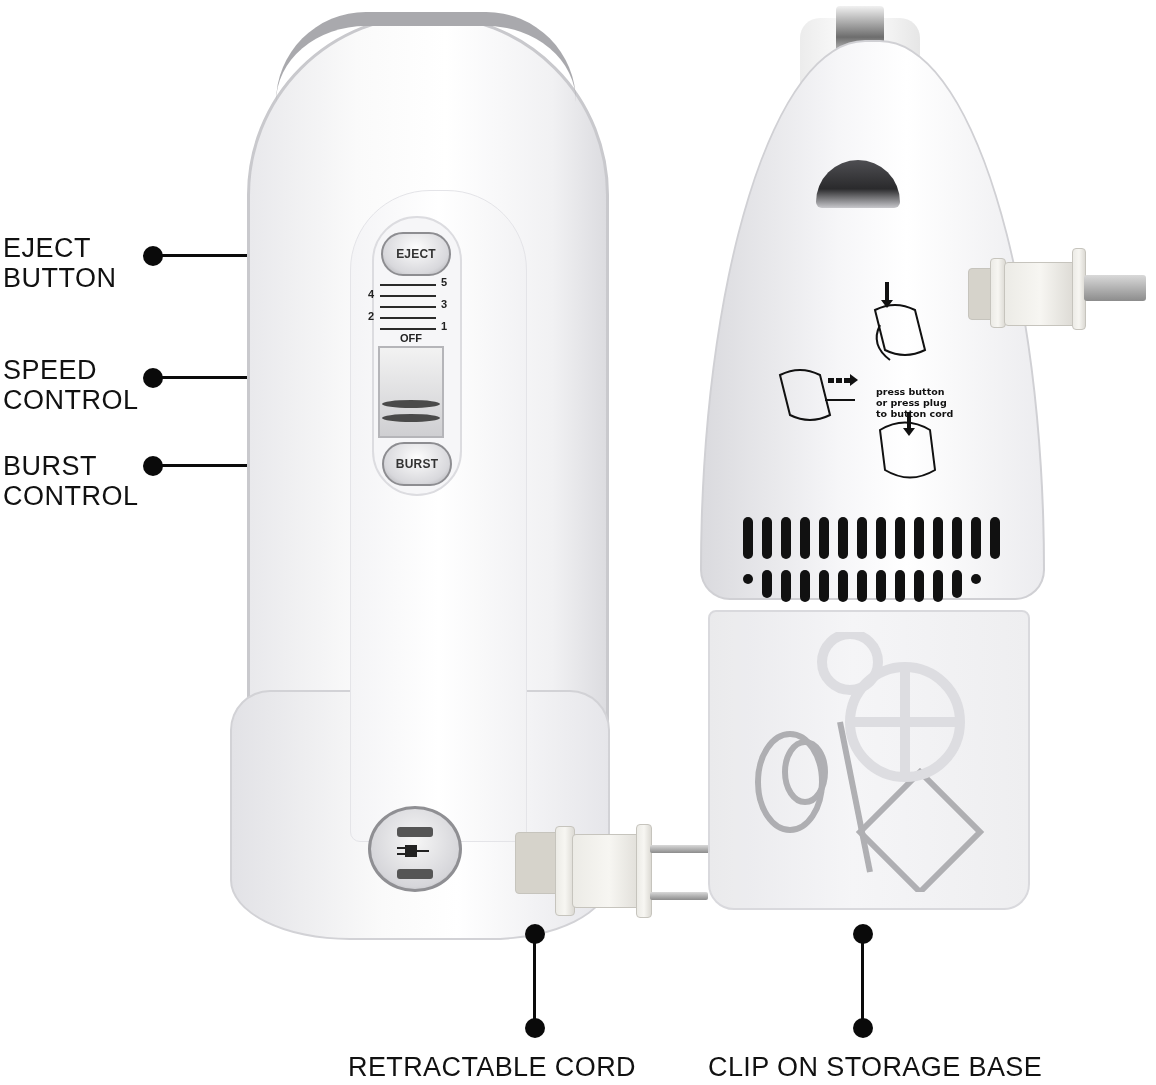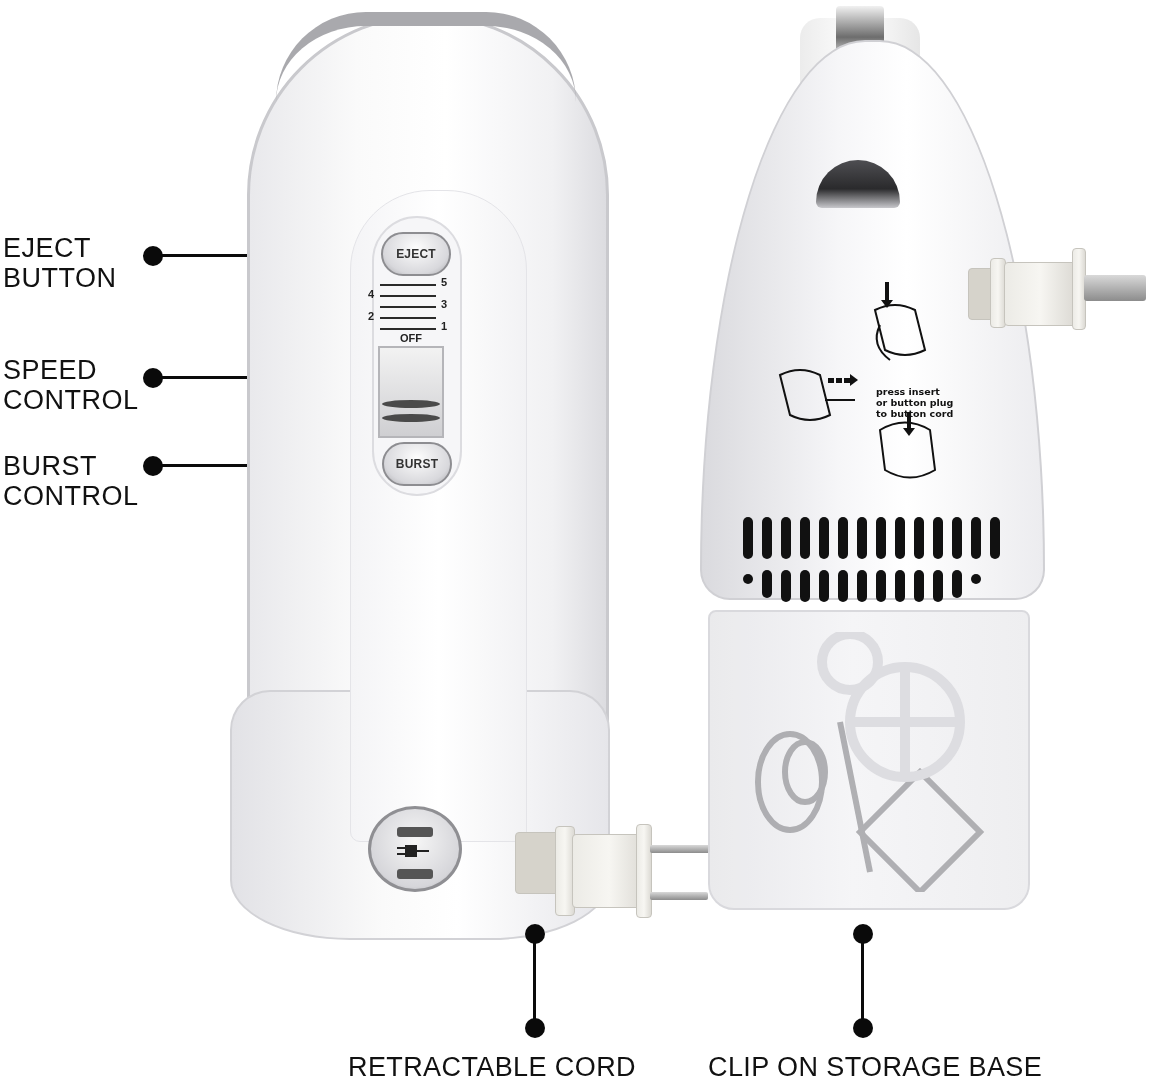--- a/index.html
+++ b/index.html
@@ -204,22 +204,22 @@
       <rect x="58" y="98" width="6" height="5"></rect>
         <rect x="66" y="98" width="6" height="5"></rect>
         <rect x="74" y="98" width="6" height="5"></rect>
       <path d="M80 94 l8 6 l-8 6 z"></path>
       <rect x="137" y="132" width="4" height="18"></rect>
       <path d="M133 148 l12 0 l-6 8 z"></path>
     </g>
   </svg>
 
   <div class="instructions">
-    <div>press  insert</div>
-    <div>or button plug</div>
+    <div>press  button</div>
+    <div>or press plug</div>
     <div>to button cord</div>
   </div>
 
   <div class="vents">
     <div class="vent" style="left:8px; top:5px; height:42px;"></div>
     <div class="vent" style="left:27px; top:5px; height:42px;"></div>
     <div class="vent" style="left:46px; top:5px; height:42px;"></div>
     <div class="vent" style="left:65px; top:5px; height:42px;"></div>
     <div class="vent" style="left:84px; top:5px; height:42px;"></div>
     <div class="vent" style="left:103px; top:5px; height:42px;"></div>

